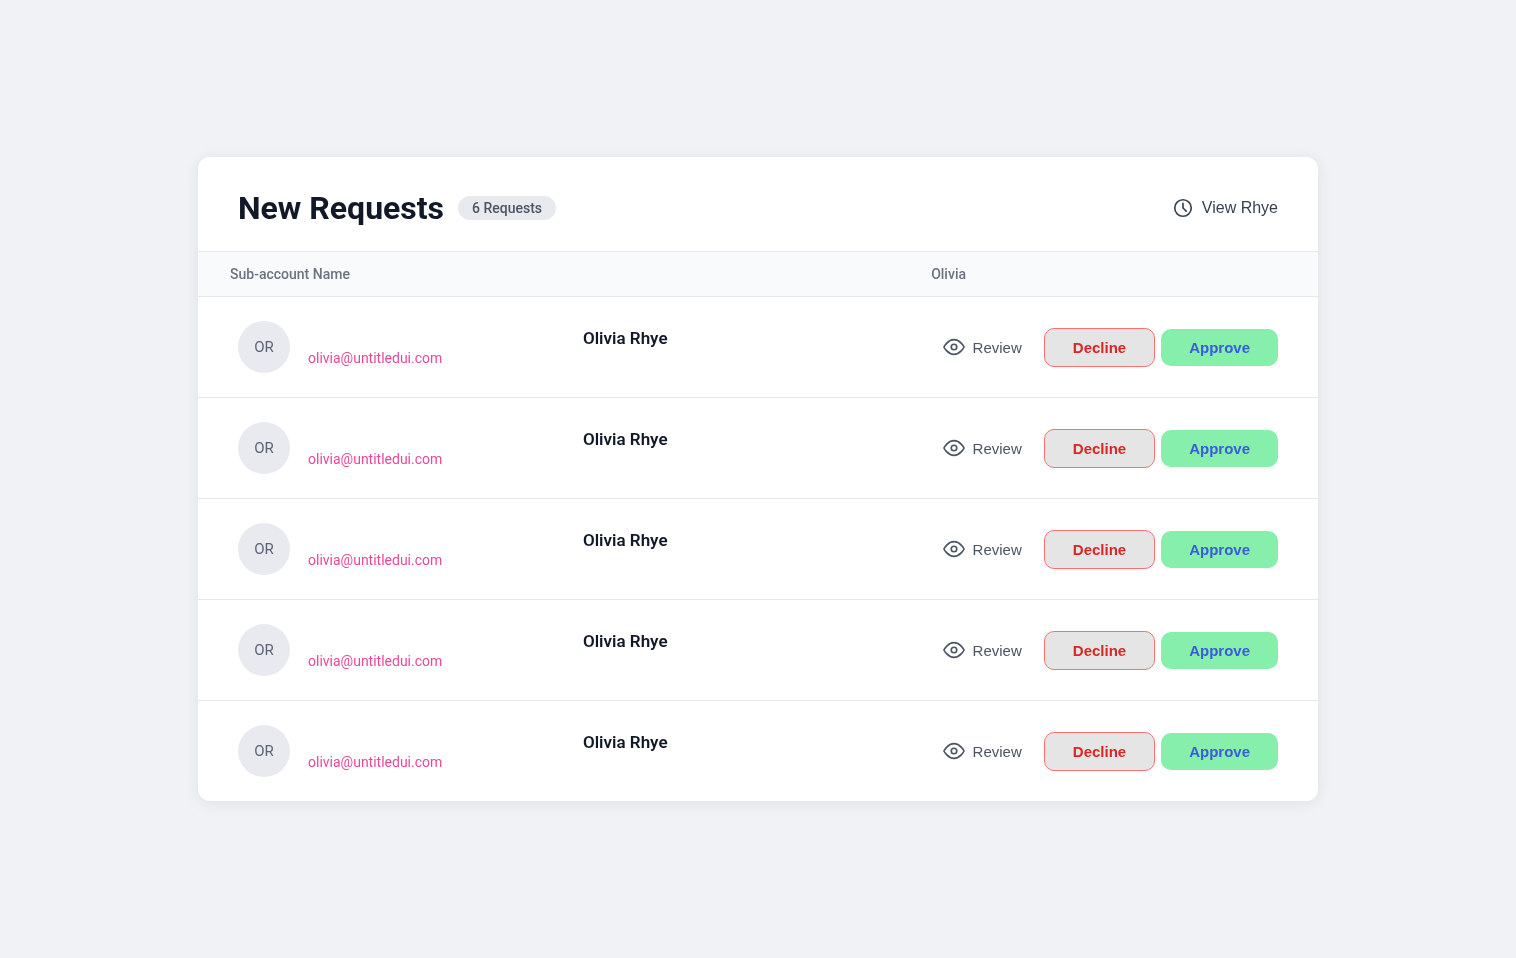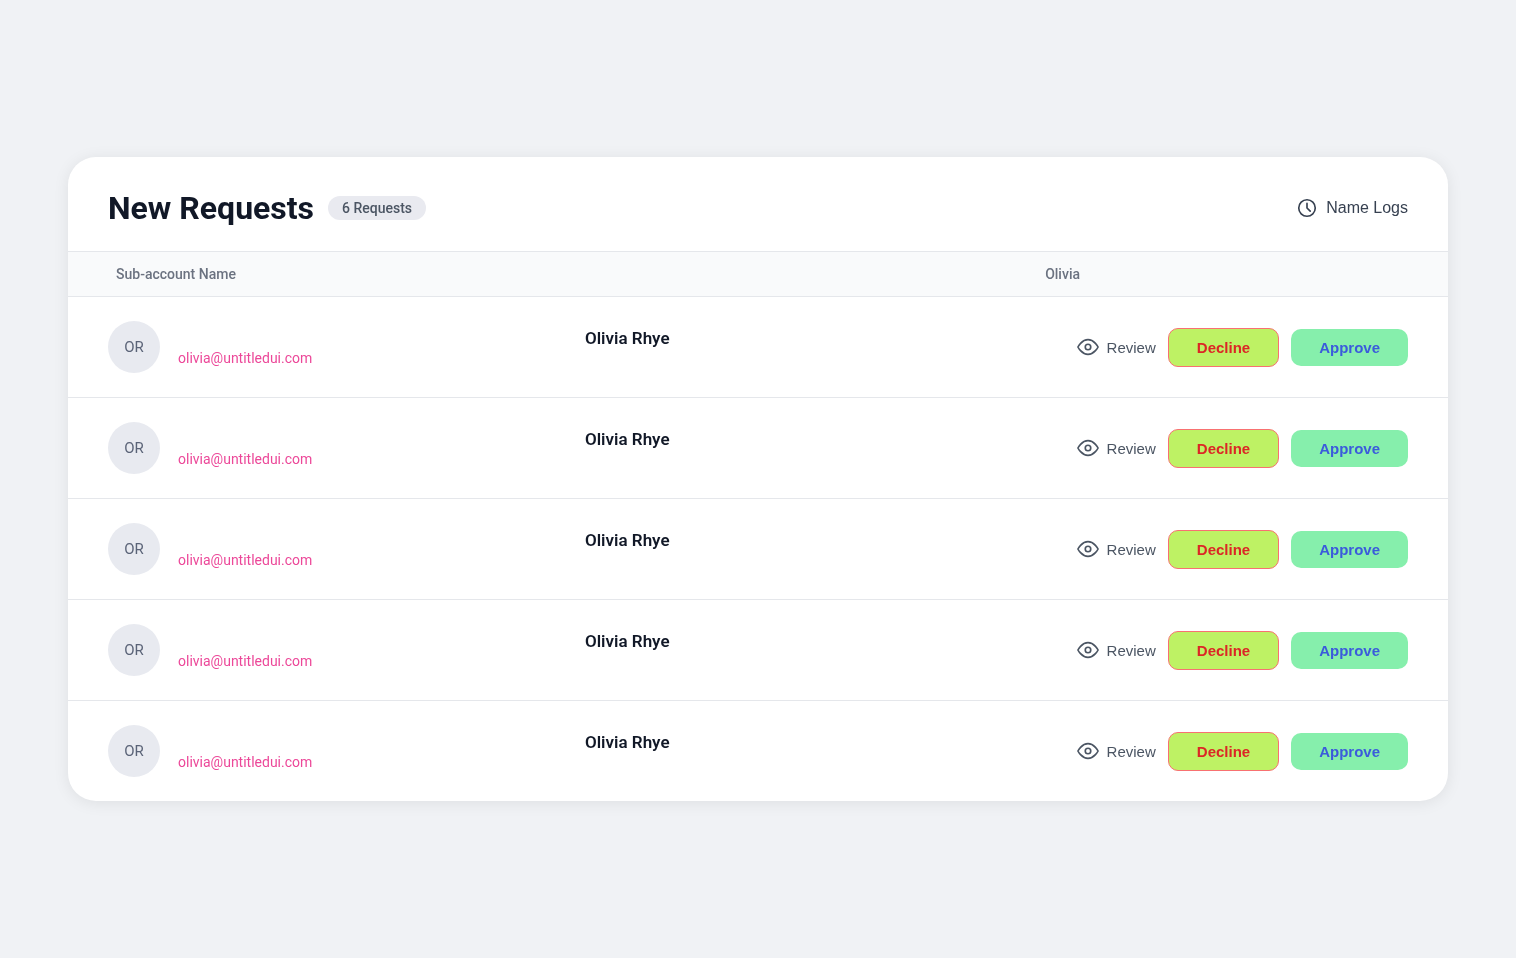--- a/index.html
+++ b/index.html
@@ -12,23 +12,23 @@
       background: #f0f2f5;
       display: flex;
       align-items: center;
       justify-content: center;
       min-height: 100vh;
       font-family: -apple-system, BlinkMacSystemFont, 'Segoe UI', Roboto, sans-serif;
     }
 
     .card {
       background: #ffffff;
-      border-radius: 28px;
+      border-radius: 12px;
       box-shadow: 0 2px 16px rgba(0,0,0,0.08);
-      width: 1380px;
+      width: 1120px;
       overflow: hidden;
     }
 
     .header {
       display: flex;
       align-items: center;
       justify-content: space-between;
       padding: 32px 40px 24px 40px;
     }
 
@@ -72,21 +72,21 @@
 
     .divider {
       border: none;
       border-top: 1.5px solid #e5e7eb;
       margin: 0;
     }
 
     .table-header {
       display: flex;
       align-items: center;
-      padding: 14px 48px;
+      padding: 14px 32px;
       background: #f9fafb;
     }
 
     .col-name {
       flex: 1;
       font-size: 14px;
       color: #6b7280;
       font-weight: 500;
     }
 
@@ -132,21 +132,21 @@
 
     .user-email {
       font-size: 14px;
       color: #ec4899;
       margin-top: 2px;
     }
 
     .row-actions {
       display: flex;
       align-items: center;
-      gap: 12px;
+      gap: 6px;
     }
 
     .review-btn {
       display: flex;
       align-items: center;
       gap: 8px;
       background: none;
       border: none;
       cursor: pointer;
       color: #4b5563;
@@ -154,28 +154,29 @@
       font-weight: 500;
     }
 
     .eye-icon {
       width: 22px;
       height: 22px;
       color: #4b5563;
     }
 
     .decline-btn {
-      background: #bef264;
+      background: #e5e5e5;
       border: 1.5px solid #f87171;
       color: #dc2626;
       border-radius: 10px;
       padding: 10px 28px;
       font-size: 15px;
       font-weight: 700;
       cursor: pointer;
+      margin-left: 16px;
     }
 
     .approve-btn {
       background: #86efac;
       border: none;
       color: #3b5bdb;
       border-radius: 10px;
       padding: 10px 28px;
       font-size: 15px;
       font-weight: 700;
@@ -191,21 +192,21 @@
     <div class="header-left">
       <h1 class="page-title">New Requests</h1>
       <span class="badge">6 Requests</span>
     </div>
     <button class="view-logs-btn">
 
       <svg class="view-logs-icon" viewBox="0 0 24 24" fill="none" stroke="currentColor" stroke-width="1.8" stroke-linecap="round" stroke-linejoin="round">
         <circle cx="12" cy="12" r="9"></circle>
         <polyline points="12 7 12 12 15.5 15.5"></polyline>
       </svg>
-      <span>Name Logs</span>
+      <span>View Rhye</span>
     </button>
   </div>
 
   <hr class="divider">
 
   <div class="table-header">
     <span class="col-name">Sub-account Name</span>
     <span class="col-actions">Olivia</span>
   </div>
 

